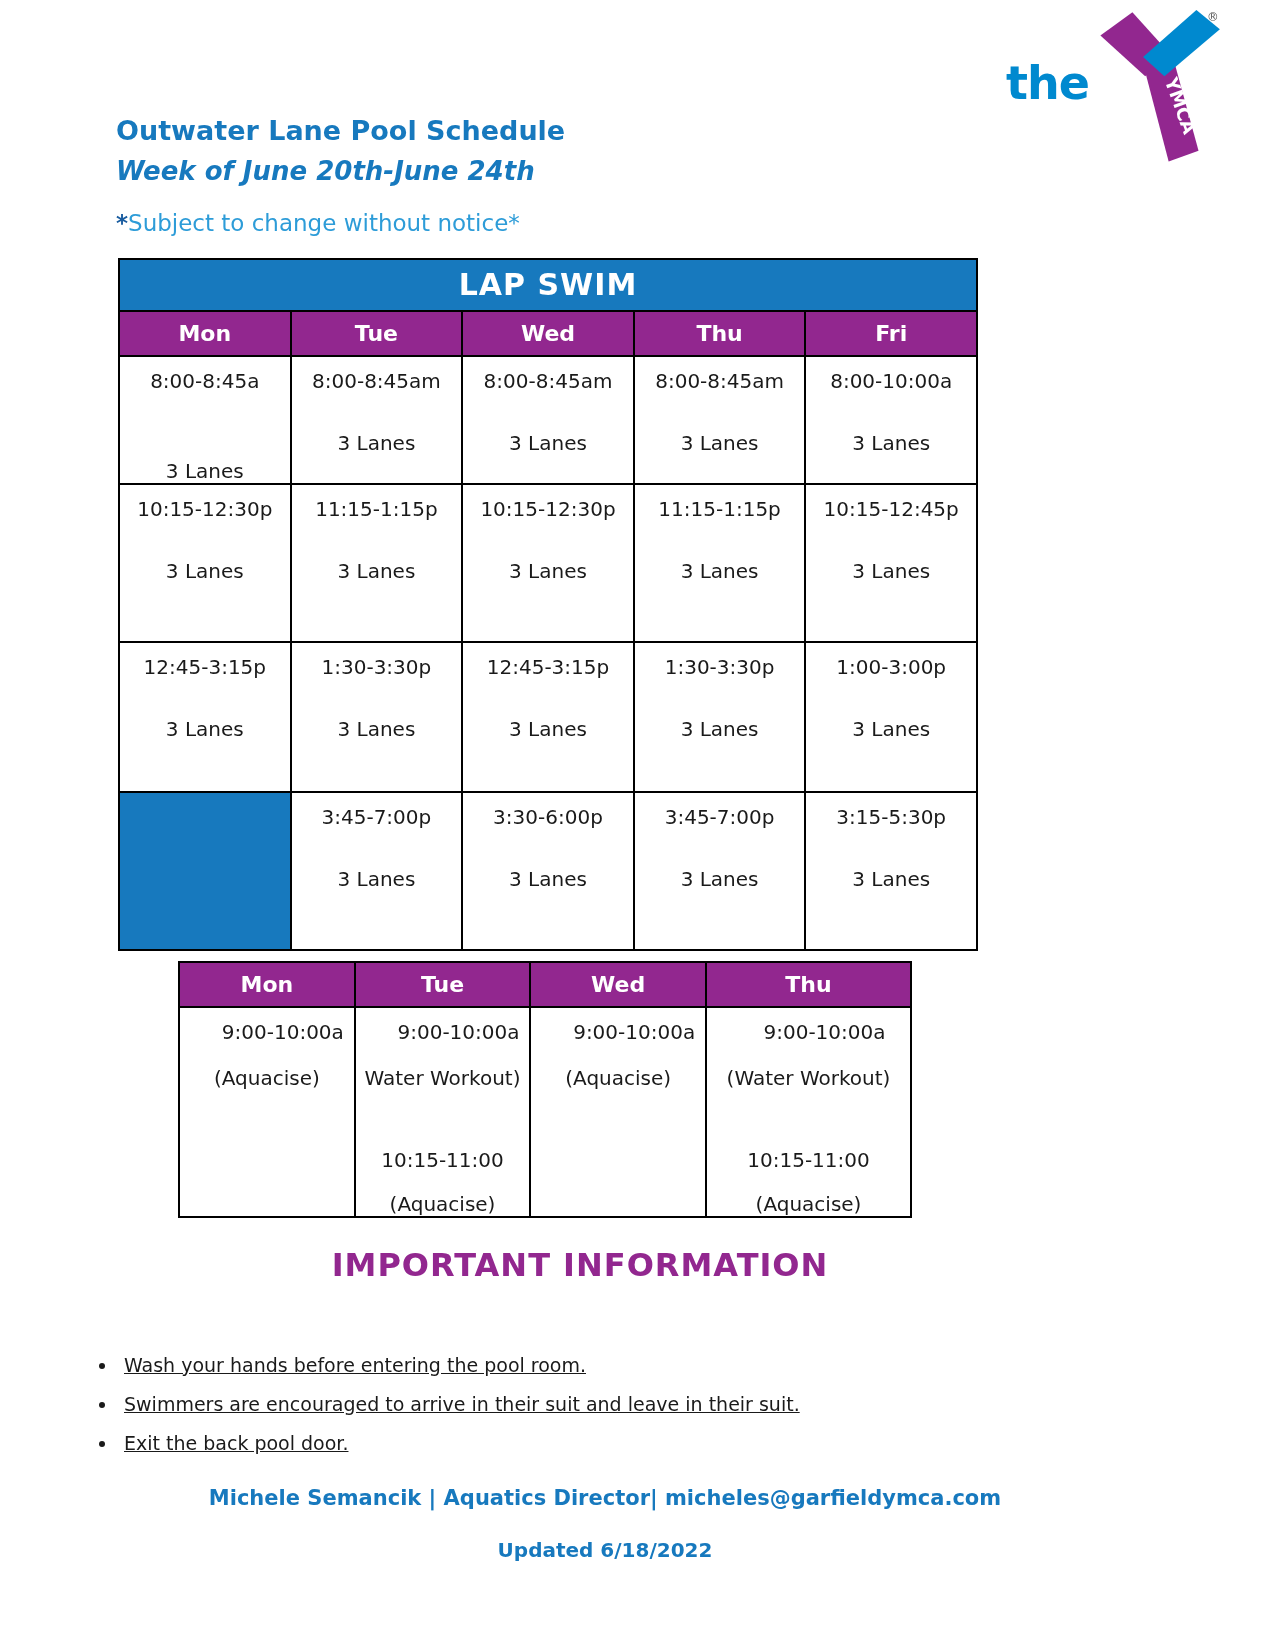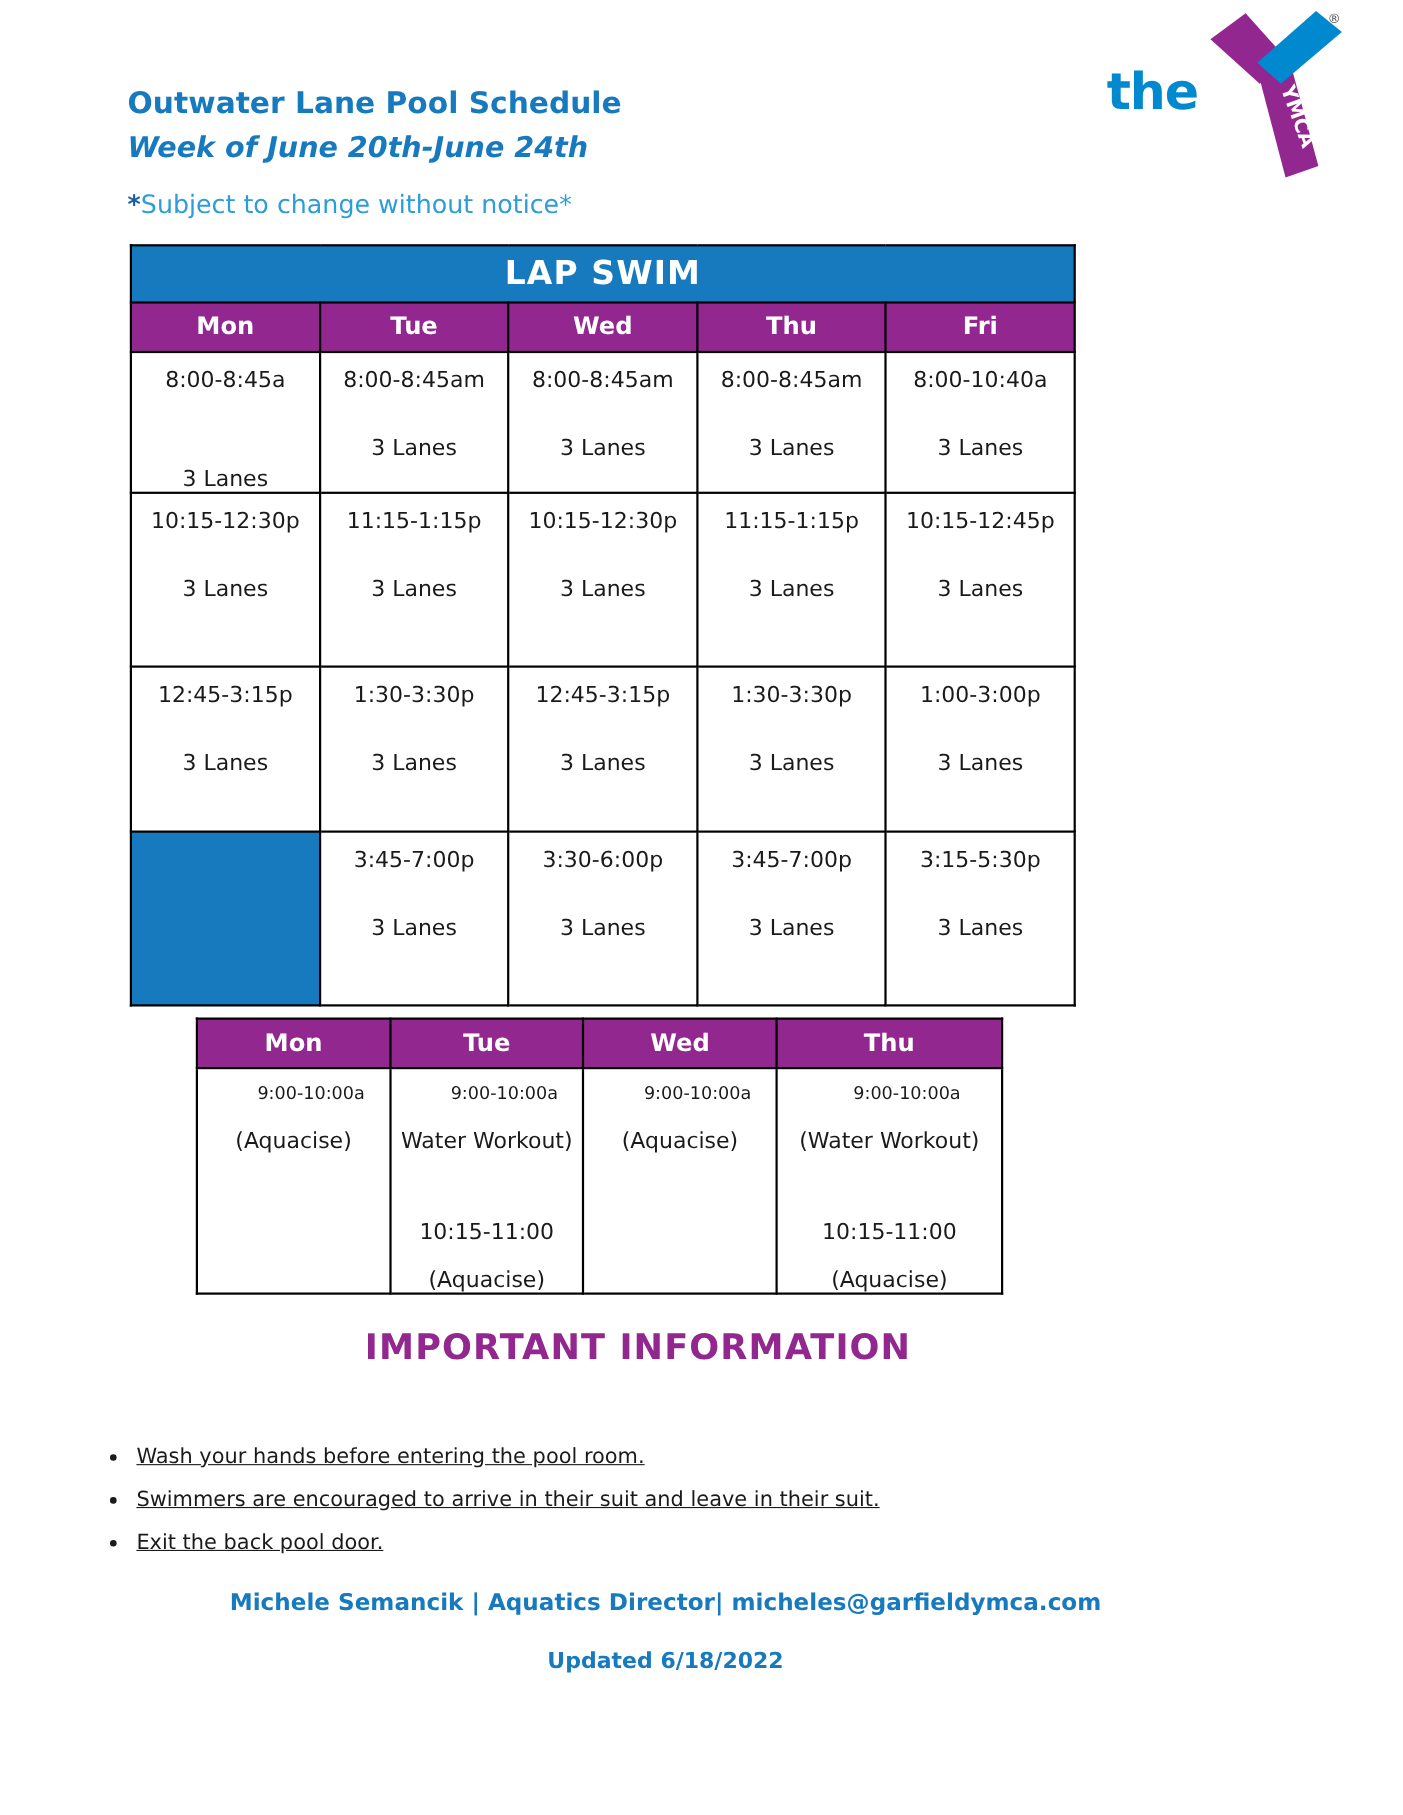--- a/index.html
+++ b/index.html
@@ -12,21 +12,21 @@
   html,body{background:#ffffff;}
   body{font-family:"DejaVu Sans","Liberation Sans",sans-serif;color:#1a1a1a;}
   .page{position:relative;width:1275px;height:1650px;background:#fff;overflow:hidden;}
 
   
   .logo{position:absolute;top:10px;right:52px;display:flex;align-items:flex-start;}
   .logo-the{color:var(--logo-blue);font-weight:bold;font-size:46px;margin-top:46px;margin-right:4px;letter-spacing:-1px;}
   .logo-y{width:130px;height:160px;}
 
   
-  .header-block{padding-top:78px;margin-left:116px;}
+  .header-block{padding-top:114px;margin-left:116px;}
   .page-title{color:var(--blue);font-weight:bold;font-size:27px;line-height:1.25;}
   .page-subtitle{color:var(--blue);font-weight:bold;font-style:italic;font-size:26px;margin-top:8px;}
   .page-notice{margin-top:24px;font-size:23px;color:var(--light-blue);}
   .page-notice .star{color:#1a5da0;font-weight:bold;}
 
   
   table{border-collapse:collapse;table-layout:fixed;}
   td,th{border:2px solid #000;}
   .table-title{background:var(--blue);color:#fff;font-weight:bold;font-size:30px;text-align:center;height:52px;letter-spacing:1px;}
   .water-title{font-size:28px;height:48px;}
@@ -41,21 +41,21 @@
   .r2{height:158px;}
   .r3{height:150px;}
   .r4{height:158px;}
   .wr{height:205px;}
 
   .time{font-size:20px;padding-top:12px;}
   .lanes{font-size:20px;margin-top:38px;}
   .lanes-low{margin-top:66px;}
   .blue-fill{background:var(--blue) !important;}
 
-  .class-time1{font-size:16px;padding-top:12px;padding-left:32px;}
+  .class-time1{font-size:20px;padding-top:12px;padding-left:32px;}
   .class-label1{font-size:20px;margin-top:22px;}
   .class-time2{font-size:20px;margin-top:58px;}
   .class-label2{font-size:20px;margin-top:20px;}
 
   
   .important-heading{margin-top:28px;width:1160px;text-align:center;color:var(--purple);font-weight:bold;font-size:32px;letter-spacing:1px;}
   .bullets{margin:70px 0 0 92px;list-style:disc;padding-left:26px;}
   .bullets li{font-size:19px;margin-bottom:17px;padding-left:6px;text-decoration:underline;}
 
   
@@ -113,21 +113,21 @@
           </td>
         <td>
             <div class="time">8:00-8:45am</div>
             <div class="lanes">3 Lanes</div>
           </td>
         <td>
             <div class="time">8:00-8:45am</div>
             <div class="lanes">3 Lanes</div>
           </td>
         <td>
-            <div class="time">8:00-10:40a</div>
+            <div class="time">8:00-10:00a</div>
             <div class="lanes">3 Lanes</div>
           </td>
       </tr>
       <tr class="r2">
         <td>
             <div class="time">10:15-12:30p</div>
             <div class="lanes">3 Lanes</div>
           </td>
         <td>
             <div class="time">11:15-1:15p</div>

